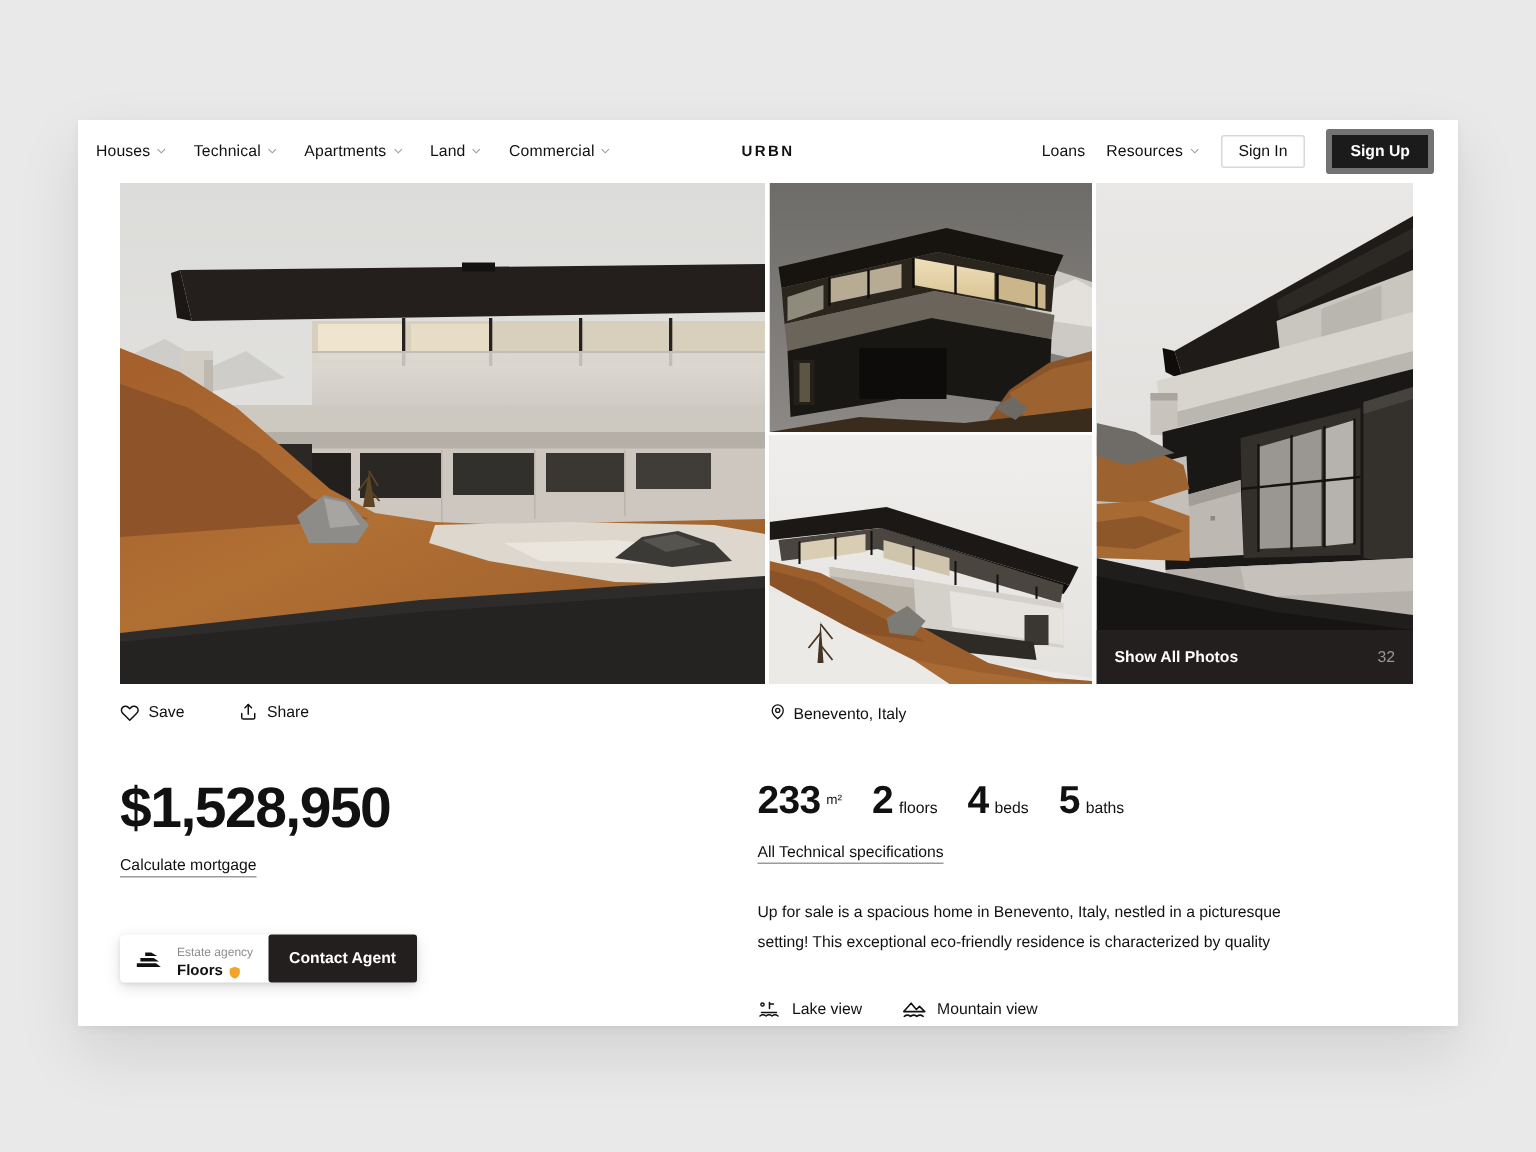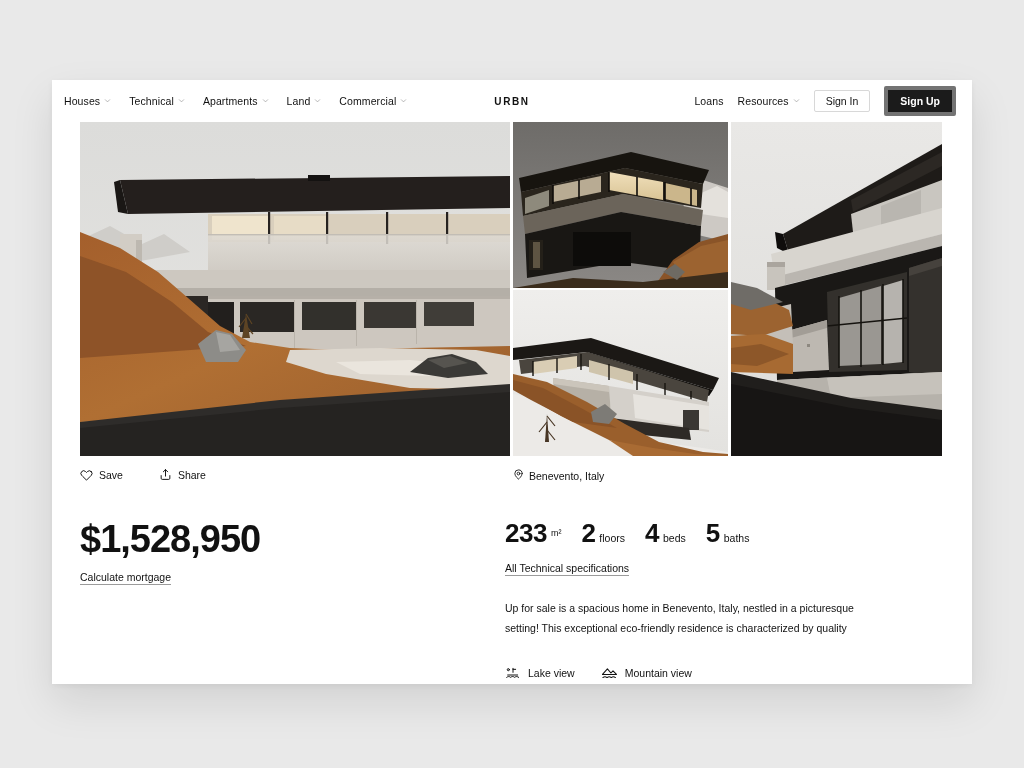--- a/index.html
+++ b/index.html
@@ -577,20 +577,24 @@
         <path d="M0 214 L34 212 L62 222 L62 252 L0 250 Z" fill="#a76a32"></path>
         <path d="M0 226 L30 222 L58 232 L26 244 L0 242 Z" fill="#8d5729"></path>
 
         <path d="M46 258 L211 250 L211 290 L48 292 Z" fill="#b6b2ab"></path>
         <path d="M96 256 L211 250 L211 272 L100 276 Z" fill="#c6c2bb"></path>
 
         <path d="M0 250 L120 276 L211 288 L211 334 L0 334 Z" fill="#201e1c"></path>
         <path d="M0 262 L120 286 L211 298 L211 334 L0 334 Z" fill="#171514"></path>
       </svg>
 
+      <div id="show-all">
+        <span class="label">Show All Photos</span>
+        <span class="count">32</span>
+      </div>
     </div>
   </div>
 
   <div id="meta-row">
     <div class="meta-actions">
 
       <div class="meta-action">
         <span>
           <svg width="13" height="13" viewBox="0 0 24 24" fill="none" stroke="#111" stroke-width="1.8" stroke-linecap="round" stroke-linejoin="round">
             <path d="M20.8 6.6a5 5 0 0 0-7.1 0L12 8.3l-1.7-1.7a5 5 0 1 0-7.1 7.1l1.7 1.7L12 22.4l7.1-7.1 1.7-1.7a5 5 0 0 0 0-7.1z"></path>
@@ -620,20 +624,43 @@
       </span>
       <span>Benevento, Italy</span>
     </div>
   </div>
 
   <div id="col-left">
     <div id="price">$1,528,950</div>
     <div class="ulink">Calculate mortgage</div>
   </div>
 
+  <div id="agency-card">
+    <div class="agency-inner">
+      <span class="agency-logo">
+        <svg width="20" height="16" viewBox="0 0 24 20" fill="#111">
+          <path d="M1 14 L17 14 L21 17 L1 17 Z"></path>
+          <path d="M4 9.5 L15 9.5 L19.5 12.5 L4 12.5 Z"></path>
+          <path d="M8 5 L13 5 L18 8 L8 8 Z"></path>
+        </svg>
+      </span>
+      <span class="agency-text">
+        <span class="agency-role">Estate agency</span>
+        <span class="agency-name">
+          <span>Floors</span>
+          <span class="verify-badge">
+            <svg width="9" height="9" viewBox="0 0 24 24" fill="#f2a32a">
+              <path d="M12 1.5 L21 5 v7c0 5-4 9-9 10.5C7 21 3 17 3 12V5z"></path>
+            </svg>
+          </span>
+        </span>
+      </span>
+    </div>
+    <div id="contact-agent">Contact Agent</div>
+  </div>
 
   <div id="col-right">
 
     <div id="specs">
       <div class="spec">
         <span class="v">233</span>
         <span class="u sup">m²</span>
       </div>
       <div class="spec">
         <span class="v">2</span>

